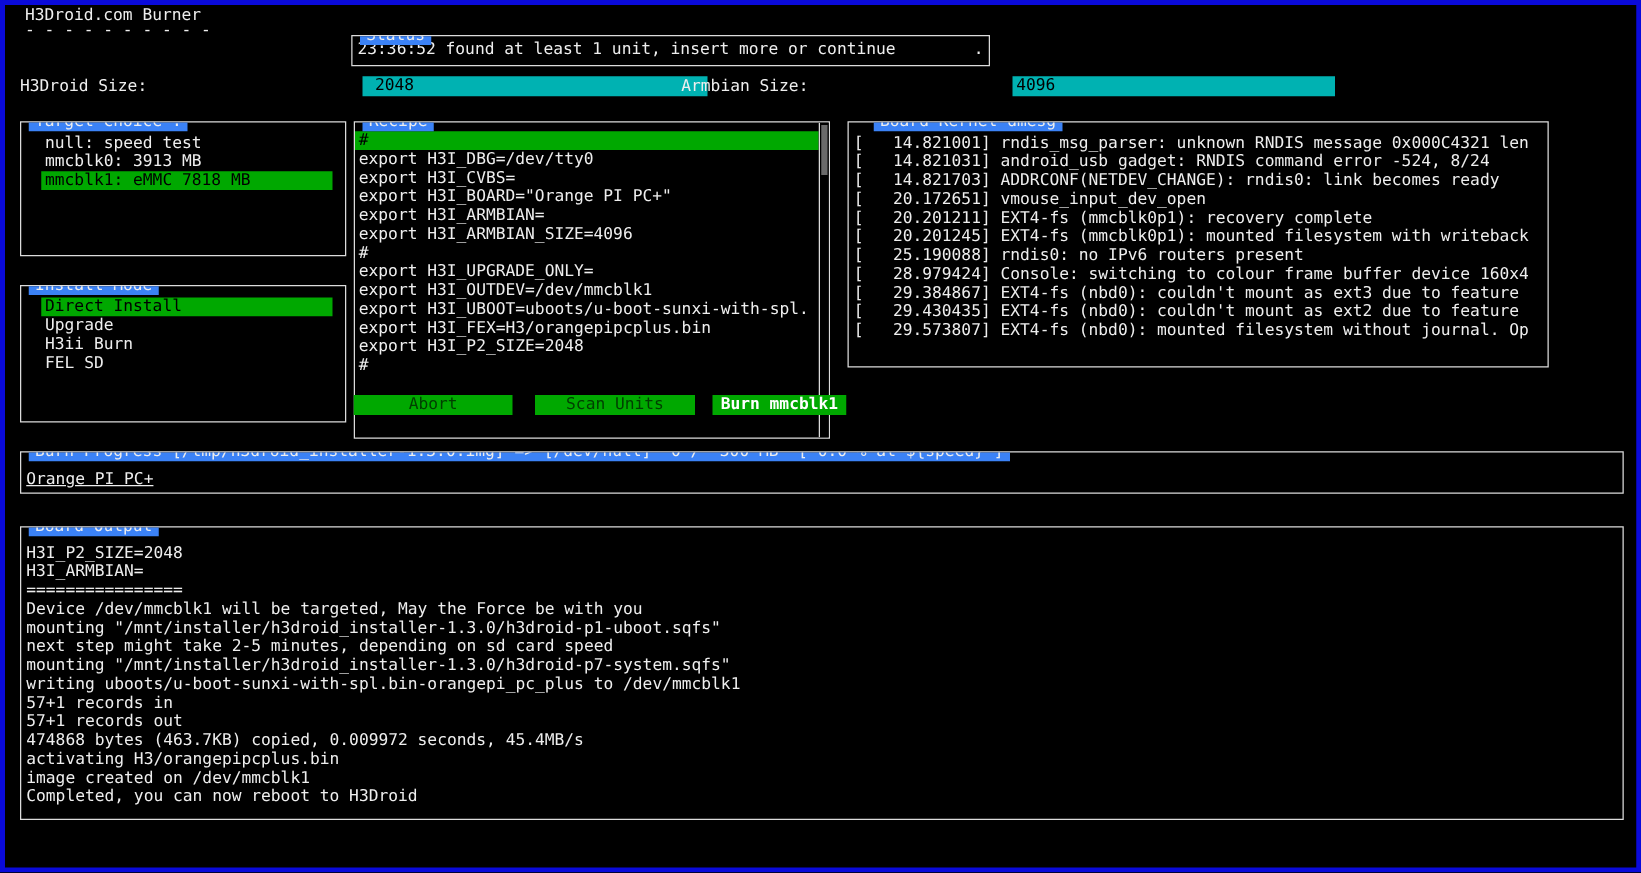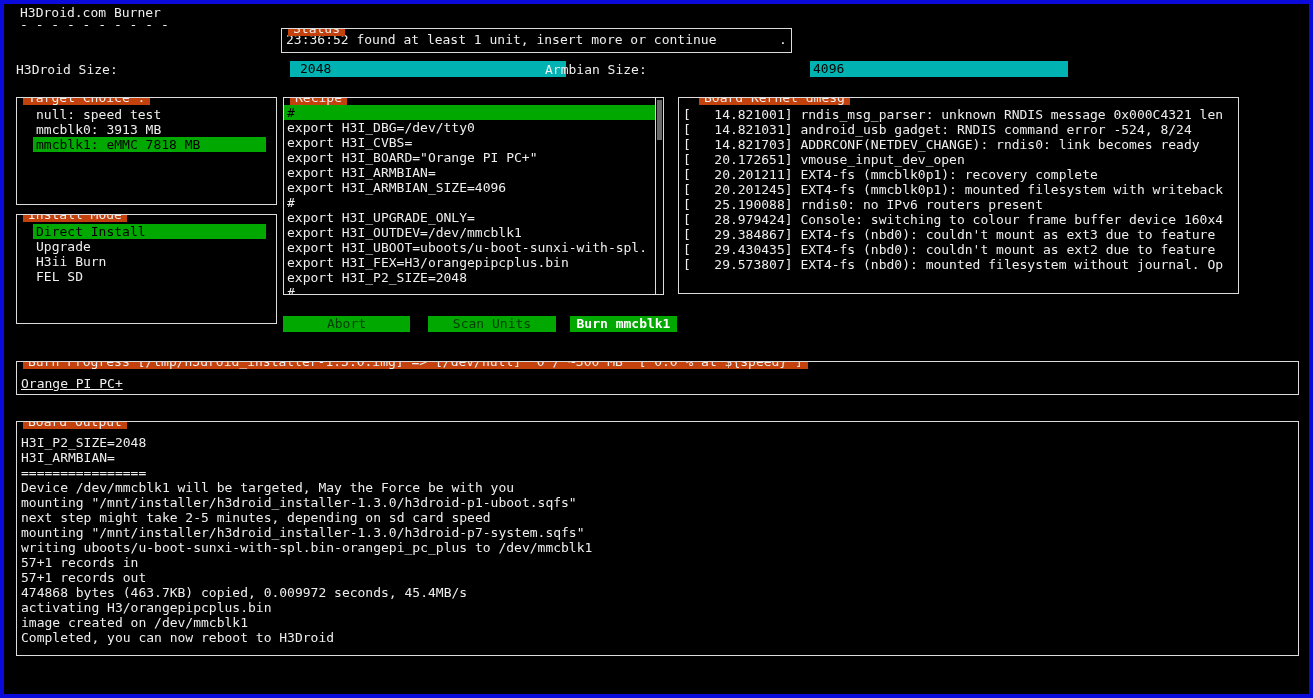--- a/index.html
+++ b/index.html
@@ -7,21 +7,21 @@
   body { font-family:"DejaVu Sans Mono","Liberation Mono",monospace; }
   #window {
     position:relative; width:1313px; height:698px; overflow:hidden;
     background:#000; border:4px solid var(--window-border,#0a0ada);
     color:var(--text,#eeeeee); font-size:13px; line-height:15px;
   }
   .abs { position:absolute; }
   .pre { white-space:pre; }
   .box { position:absolute; border:1px solid var(--box-border,#dcdcdc); overflow:hidden; }
   .box-title {
-    position:absolute; background:#c2410c; padding:0 5px; white-space:pre;
+    position:absolute; background:#3b82f6; padding:0 5px; white-space:pre;
     color:var(--text,#eeeeee); z-index:2;
   }
   .list { padding-top:9px; }
   .list-item { height:15px; line-height:15px; padding:0 3px; white-space:pre; overflow:hidden; }
   .gap-right .list-item { margin-right:10px;margin-left:16px; }
   .list-item.selected { background:var(--accent-green,#00a800); color:#000; }
   .log-line { height:15px; line-height:15px; padding:0 4px; white-space:pre; overflow:hidden; }
   .size-input {
     position:absolute; height:16px; border:none; outline:none;
     background:var(--input-cyan,#00b2b2); color:#000;
@@ -44,24 +44,24 @@
   #status-text { padding:3px 4px; }
 
   #h3droid-size-label { left:12px; top:58px; }
   #h3droid-size-input { left:286px; top:57px; width:276px;padding-left:10px; }
   #armbian-size-label { left:541px; top:58px; }
   #armbian-size-input { left:806px; top:57px; width:258px; }
 
   #target-box { left:12px; top:93px; width:261px; height:108px; }
   #target-box .box-title { top:-8px; left:6px; }
 
-  #install-box { left:12px; top:210px; width:261px; height:110px; }
+  #install-box { left:12px; top:224px; width:261px; height:110px; }
   #install-box .box-title { top:-8px; left:6px; }
 
-  #recipe-box { left:279px; top:93px; width:381px; height:198px; }
+  #recipe-box { left:279px; top:93px; width:381px; height:254px; }
   #recipe-box .box-title { top:-8px; left:6px; }
   #recipe-list { padding-top:7px; margin-right:8px; }
   #recipe-scrollbar {
     position:absolute; top:0; right:0; bottom:0; width:8px;
     border-left:1px solid var(--box-border,#dcdcdc); background:#000;
   }
   #recipe-scrollbar-thumb { position:absolute; top:2px; left:1px; width:5px; height:40px; background:#6a6a6a; }
 
   #dmesg-box { left:674px; top:93px; width:561px; height:197px; }
   #dmesg-box .box-title { top:-8px; left:20px; }

